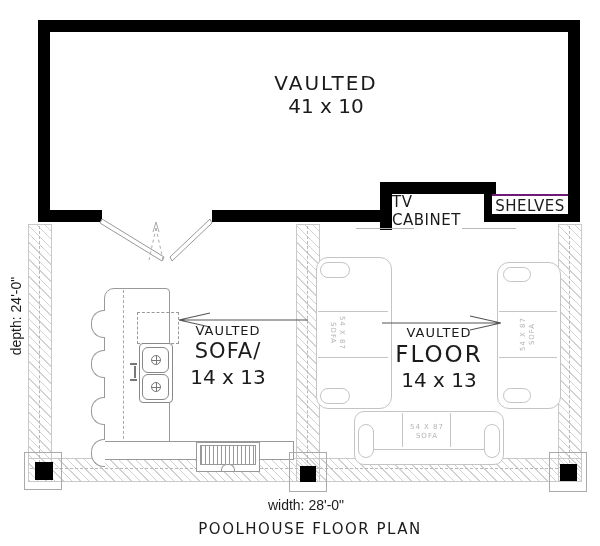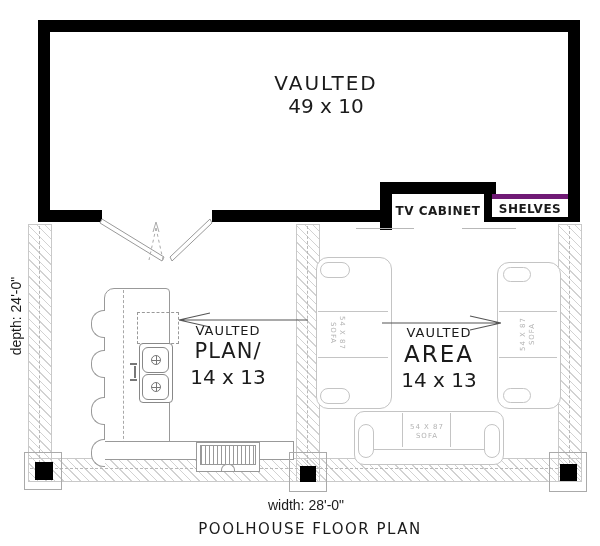--- a/index.html
+++ b/index.html
@@ -16,21 +16,21 @@
   .furn{position:absolute;background:#fff;border:1px solid #999;}
   .lite{position:absolute;background:#fff;border:1px solid #c4c4c4;}
   .lline{position:absolute;background:#c4c4c4;}
   .glin{position:absolute;background:#b8b8b8;}
   .stool{position:absolute;width:13px;height:26px;background:#fff;border:1px solid #999;
          border-right:none;border-radius:13px 0 0 13px;}
   .roomlabel{position:absolute;text-align:center;line-height:1.15;}
   .vaulted{font-size:13px;letter-spacing:1px;text-align:center;}
   .big{font-size:21px;letter-spacing:1px;}
   .mid{font-size:20px;}
-  .small-label{font-size:12px;letter-spacing:0.5px;font-weight:bold;}
+  .small-label{font-size:15px;letter-spacing:0.5px;}
   .sofatext{position:absolute;font-size:7px;line-height:9px;color:#b3b3b3;
             text-align:center;letter-spacing:1px;white-space:nowrap;}
   .dim{font-size:14px;font-family:"Liberation Sans","DejaVu Sans",sans-serif;}
   .title{font-size:15px;letter-spacing:1.5px;}
   svg{position:absolute;overflow:visible;}
 </style>
 </head>
 <body>
 
 <div id="plan">
@@ -114,53 +114,53 @@
   <div class="wall" style="left:568px;top:20px;width:12px;height:202px;"></div>
   <div class="wall" style="left:38px;top:210px;width:64px;height:12px;"></div>
   <div class="wall" style="left:212px;top:210px;width:172px;height:12px;"></div>
   <div class="wall" style="left:492px;top:210px;width:88px;height:12px;"></div>
 
   <div class="wall" style="left:380px;top:182px;width:116px;height:12px;"></div>
   <div class="wall" style="left:380px;top:182px;width:12px;height:48px;"></div>
   <div class="wall" style="left:484px;top:182px;width:12px;height:40px;"></div>
   <div class="abs small-label" style="left:392px;top:194px;width:92px;height:34px;background:#fff;display:flex;align-items:center;justify-content:center;">TV CABINET</div>
 
-  <div class="abs small-label" style="left:492px;top:194px;width:76px;height:16px;border-top:5px solid #701a75;background:#fff;display:flex;align-items:center;justify-content:center;padding-top:2px;">SHELVES</div>
+  <div class="abs small-label" style="left:492px;top:194px;width:76px;height:16px;border-top:2px solid #701a75;background:#fff;display:flex;align-items:center;justify-content:center;padding-top:2px;">SHELVES</div>
 
   <div class="glin" style="left:356px;top:228px;width:58px;height:1px;"></div>
   <div class="glin" style="left:462px;top:228px;width:54px;height:1px;"></div>
 
   <svg style="left:94px;top:214px;" width="124" height="52" viewBox="0 0 124 52">
     <polygon points="8,5 70,43 68,47 6,9" fill="#fff" stroke="#999" stroke-width="1"></polygon>
     <polygon points="116,5 76,43 78,47 118,9" fill="#fff" stroke="#999" stroke-width="1"></polygon>
     <path d="M62,14 L55,46 M62,14 L69,46" fill="none" stroke="#aaa" stroke-width="1" stroke-dasharray="3,3"></path>
     <path d="M62,8 L59,18 M62,8 L65,18" fill="none" stroke="#aaa" stroke-width="1"></path>
   </svg>
 
   <svg style="left:176px;top:310px;" width="136" height="20" viewBox="0 0 136 20">
     <path d="M132,10 L3,10 M3,10 L34,3 M3,10 L34,17" fill="none" stroke="#555" stroke-width="1.2"></path>
   </svg>
   <svg style="left:380px;top:312px;" width="125" height="22" viewBox="0 0 125 22">
     <path d="M2,11 L121,11 M121,11 L90,4 M121,11 L90,18" fill="none" stroke="#555" stroke-width="1.2"></path>
   </svg>
 
   <div class="roomlabel" style="left:226px;top:72px;width:200px;">
     <div class="mid" style="font-size:20px;letter-spacing:2px;">VAULTED</div>
-    <div class="mid" style="font-size:20px;">49 x 10</div>
+    <div class="mid" style="font-size:20px;">41 x 10</div>
   </div>
 
   <div class="roomlabel" style="left:150px;top:324px;width:156px;">
     <div class="vaulted">VAULTED</div>
-    <div class="big">PLAN/</div>
+    <div class="big">SOFA/</div>
     <div class="mid" style="margin-top:3px;">14 x 13</div>
   </div>
 
   <div class="roomlabel" style="left:377px;top:326px;width:124px;">
     <div class="vaulted">VAULTED</div>
-    <div class="big" style="font-size:23px;letter-spacing:2px;">AREA</div>
+    <div class="big" style="font-size:23px;letter-spacing:2px;">FLOOR</div>
     <div class="mid" style="margin-top:2px;">14 x 13</div>
   </div>
 
   <div class="abs dim" style="left:-34px;top:308px;width:100px;text-align:center;transform:rotate(-90deg);">depth: 24'-0"</div>
   <div class="abs dim" style="left:196px;top:497px;width:220px;text-align:center;">width: 28'-0"</div>
   <div class="abs title" style="left:170px;top:520px;width:280px;text-align:center;">POOLHOUSE FLOOR PLAN</div>
 
 </div>
 
 </body></html>

